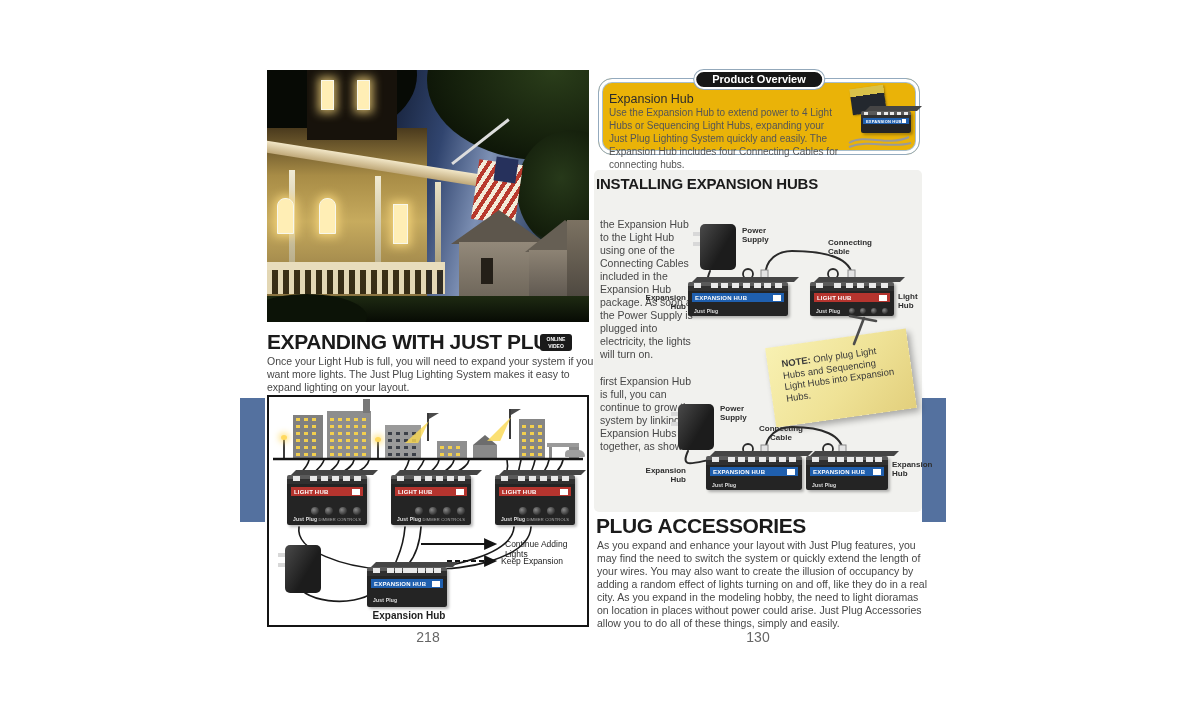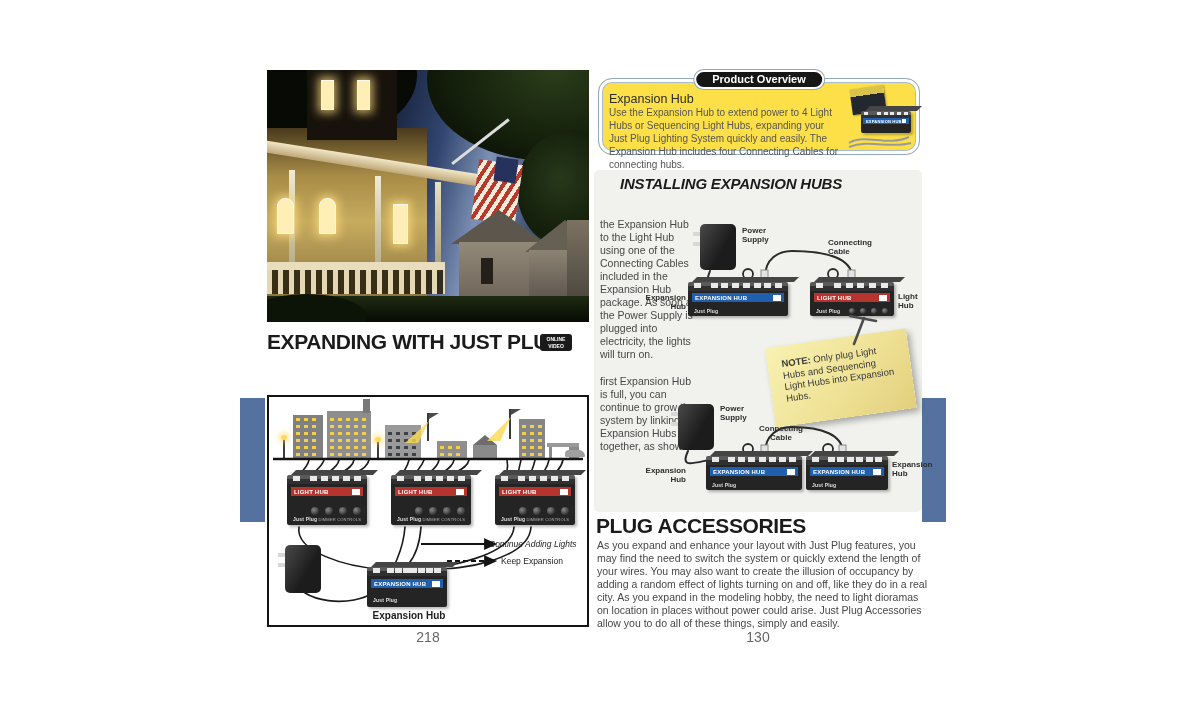--- a/index.html
+++ b/index.html
@@ -11,21 +11,21 @@
   
   .h1 { font-size:21px; font-weight:bold; letter-spacing:-0.4px; color:#1b1b1b; }
   .h2 { font-size:15px; font-weight:bold; letter-spacing:-0.2px; color:#1b1b1b; }
   .body-t { font-size:10.5px; line-height:13px; color:#474747; }
   .pgnum { font-size:14px; color:#666; text-align:center; }
 
   
   .bluebar { background:#54719f; }
 
   
-  .ovbox { background:#fde047; border:1px solid #93aabe; border-radius:14px;
+  .ovbox { background:#eab308; border:1px solid #93aabe; border-radius:14px;
            box-shadow: inset 0 0 0 3px #fff, inset 0 0 0 4px #a9bfcd; }
   .ovpill { background:#161616; color:#fff; border:2px solid #fff; box-shadow:0 0 0 1px #93a8ba;
             border-radius:10px; font-size:11px; font-weight:bold; padding:1px 16px 2px; white-space:nowrap; }
   .ovtitle { font-size:12.5px; color:#2b2b2b; }
   .ovbody { font-size:10px; line-height:13px; color:#555; }
 
   
   .panel { background:#f1f1ee; border-radius:5px; }
 
   
@@ -128,20 +128,21 @@
 
     <div class="abs" style="left:0; bottom:0; width:322px; height:26px; background:linear-gradient(#1e2a12,#070b04);"></div>
     <div class="blob" style="left:-20px; bottom:-18px; width:120px; height:46px; background:#0c1307;"></div>
   </div>
 
   <div class="abs h1" style="left:267px; top:330px;">EXPANDING WITH JUST PLUG</div>
   <div class="abs badge" style="left:540px; top:334px; width:32px;">
     <div>ONLINE</div>
     <div>VIDEO</div>
   </div>
+  <div class="abs body-t" style="left:267px; top:355px; width:334px;">Once your Light Hub is full, you will need to expand your system if you want more lights. The Just Plug Lighting System makes it easy to expand lighting on your layout.</div>
 
   <div class="abs" style="left:267px; top:395px; width:322px; height:232px; border:2px solid #141414; background:#fff;">
 
     <div class="lamp" style="left:14px; top:42px; height:20px;"></div>
     <div class="bld bwin" style="--bc:#808080; --wc:#f2cf4e; left:24px; top:18px; width:30px; height:44px;"></div>
     <div class="bld bwin" style="--bc:#8d8d8d; --wc:#f2cf4e; left:58px; top:14px; width:44px; height:48px;"></div>
     <div class="bld" style="left:94px; top:2px; width:7px; height:14px; background:#787878;"></div>
     <div class="lamp" style="left:108px; top:44px; height:18px;"></div>
     <div class="bld bwin" style="--bc:#9a9a9a; --wc:#3c4048; left:116px; top:28px; width:36px; height:34px;"></div>
     <div class="abs" style="left:158px; top:16px; width:2px; height:28px; background:#3a3a3a;"></div>
@@ -271,21 +272,21 @@
           <i></i>
           <i></i>
         </div>
       <div class="bar bar-blue" style="top:12px;">
           <span>EXPANSION HUB</span>
           <span class="sq"></span>
         </div>
       <div class="brand" style="bottom:4px;">Just Plug</div>
     </div>
 
-    <div class="abs arrlabel" style="left:220px; top:142px;font-style:italic;">Continue Adding Lights</div>
+    <div class="abs arrlabel" style="left:236px; top:142px;">Continue Adding Lights</div>
     <div class="abs arrlabel" style="left:232px; top:159px;">Keep Expansion</div>
     <div class="abs cap" style="left:80px; top:213px; width:120px;">Expansion Hub</div>
   </div>
 
   <div class="abs pgnum" style="left:267px; top:629px; width:322px;">218</div>
 
   <div class="abs ovbox" style="left:598px; top:78px; width:322px; height:77px;">
     <div class="abs ovpill" style="left:50%; top:-9px; transform:translateX(-50%);">Product Overview</div>
     <div class="abs ovtitle" style="left:10px; top:13px;">Expansion Hub</div>
     <div class="abs ovbody" style="left:10px; top:27px; width:232px;">Use the Expansion Hub to extend power to 4 Light Hubs or Sequencing Light Hubs, expanding your Just Plug Lighting System quickly and easily. The Expansion Hub includes four Connecting Cables for connecting hubs.</div>
@@ -310,21 +311,21 @@
         <g stroke="#9a9a9a" stroke-width="2" fill="none">
           <path d="M2,14 C18,4 40,18 62,8"></path>
             <path d="M2,18 C22,10 44,20 64,14"></path>
         </g>
       </svg>
     </div>
   </div>
 
   <div class="abs panel" style="left:594px; top:170px; width:328px; height:342px;"></div>
 
-  <div class="abs h2" style="left:620px; top:175px;font-style:italic;">INSTALLING EXPANSION HUBS</div>
+  <div class="abs h2" style="left:596px; top:175px;">INSTALLING EXPANSION HUBS</div>
   <div class="abs body-t" style="left:600px; top:218px; width:98px;">the Expansion Hub to the Light Hub using one of the Connecting Cables included in the Expansion Hub package. As soon as the Power Supply is plugged into electricity, the lights will turn on.</div>
 
   <svg class="abs" style="left:640px; top:215px;" width="285" height="120" viewBox="0 0 285 120">
     <g stroke="#2a2a2a" stroke-width="2" fill="none" stroke-linecap="round">
       <path d="M70,56 C62,76 72,72 96,68"></path>
       <path d="M125,62 C125,44 138,36 152,36 C188,36 212,44 212,62"></path>
     </g>
     <rect x="121" y="55" width="7" height="12" fill="#e3e3e3" stroke="#8a8a8a"></rect>
     <rect x="208" y="55" width="7" height="12" fill="#e3e3e3" stroke="#8a8a8a"></rect>
     <circle cx="108" cy="59" r="5" fill="none" stroke="#2a2a2a" stroke-width="1.8"></circle>

